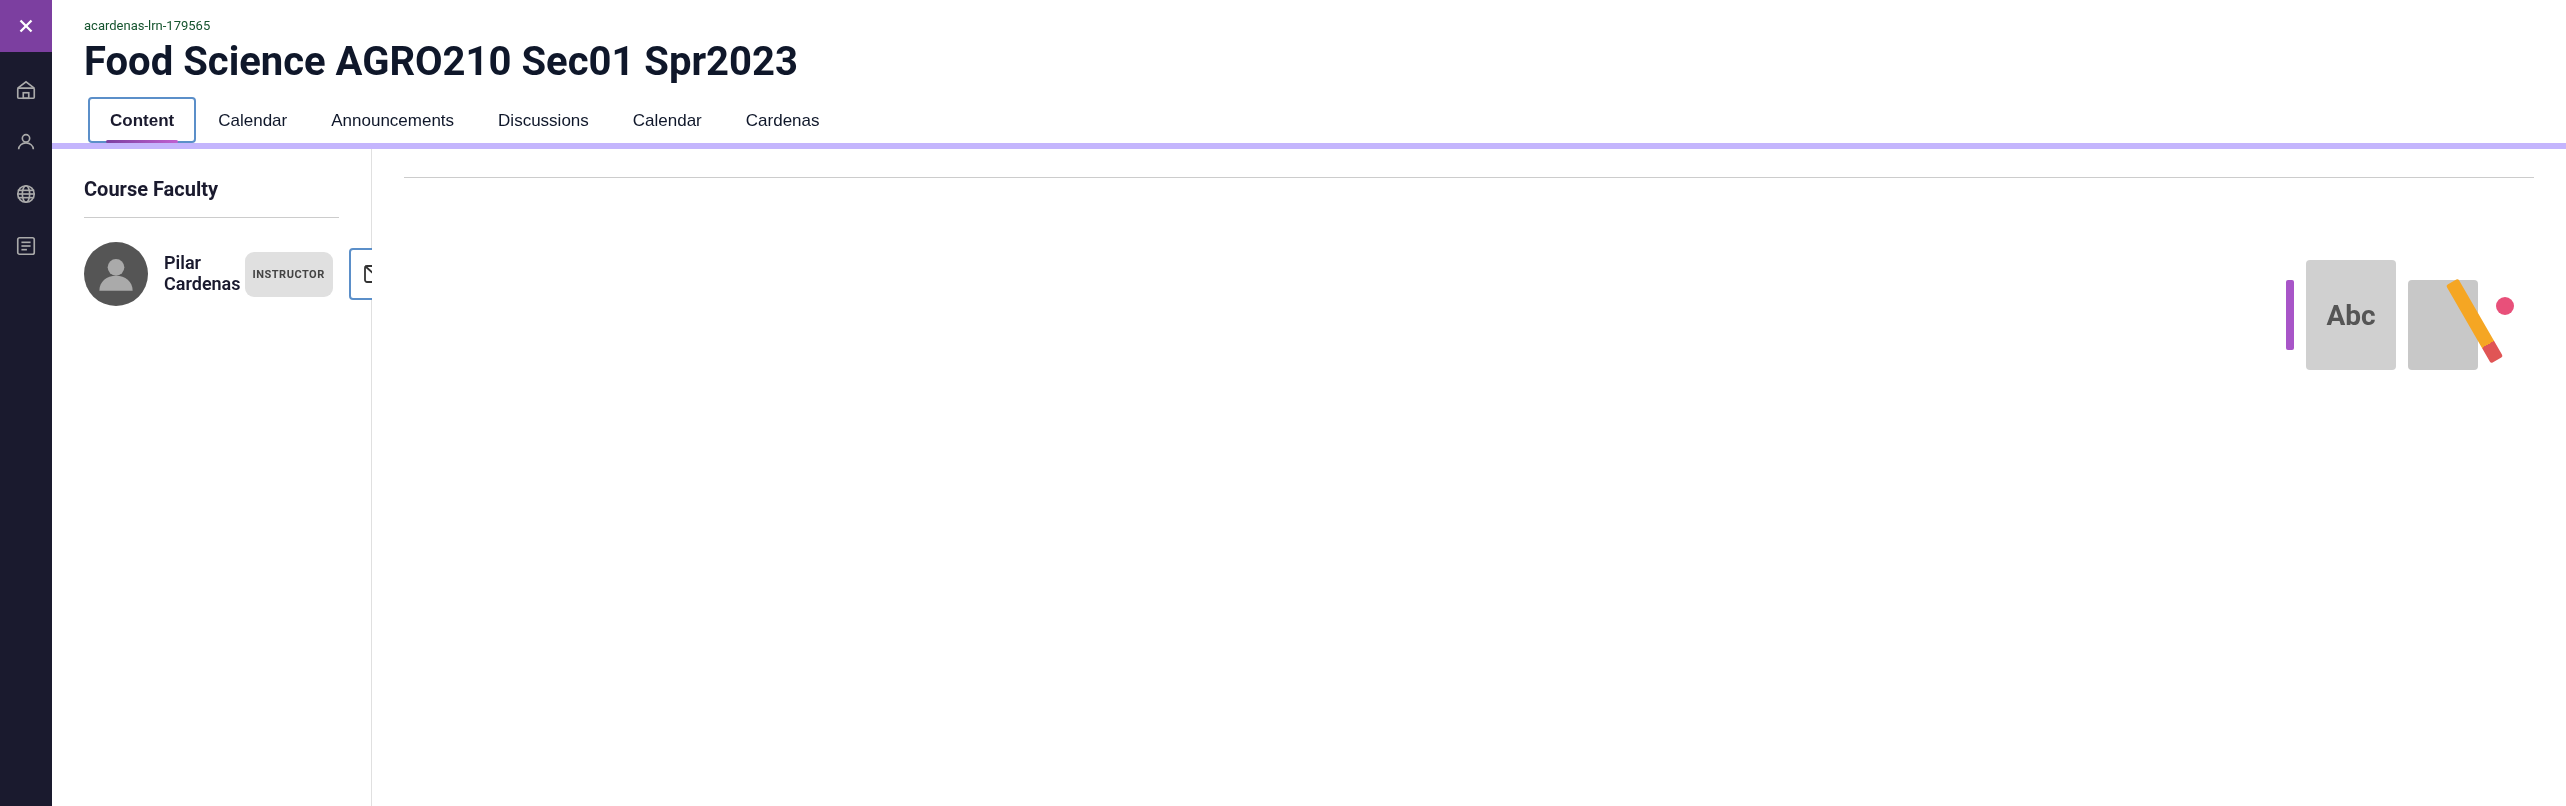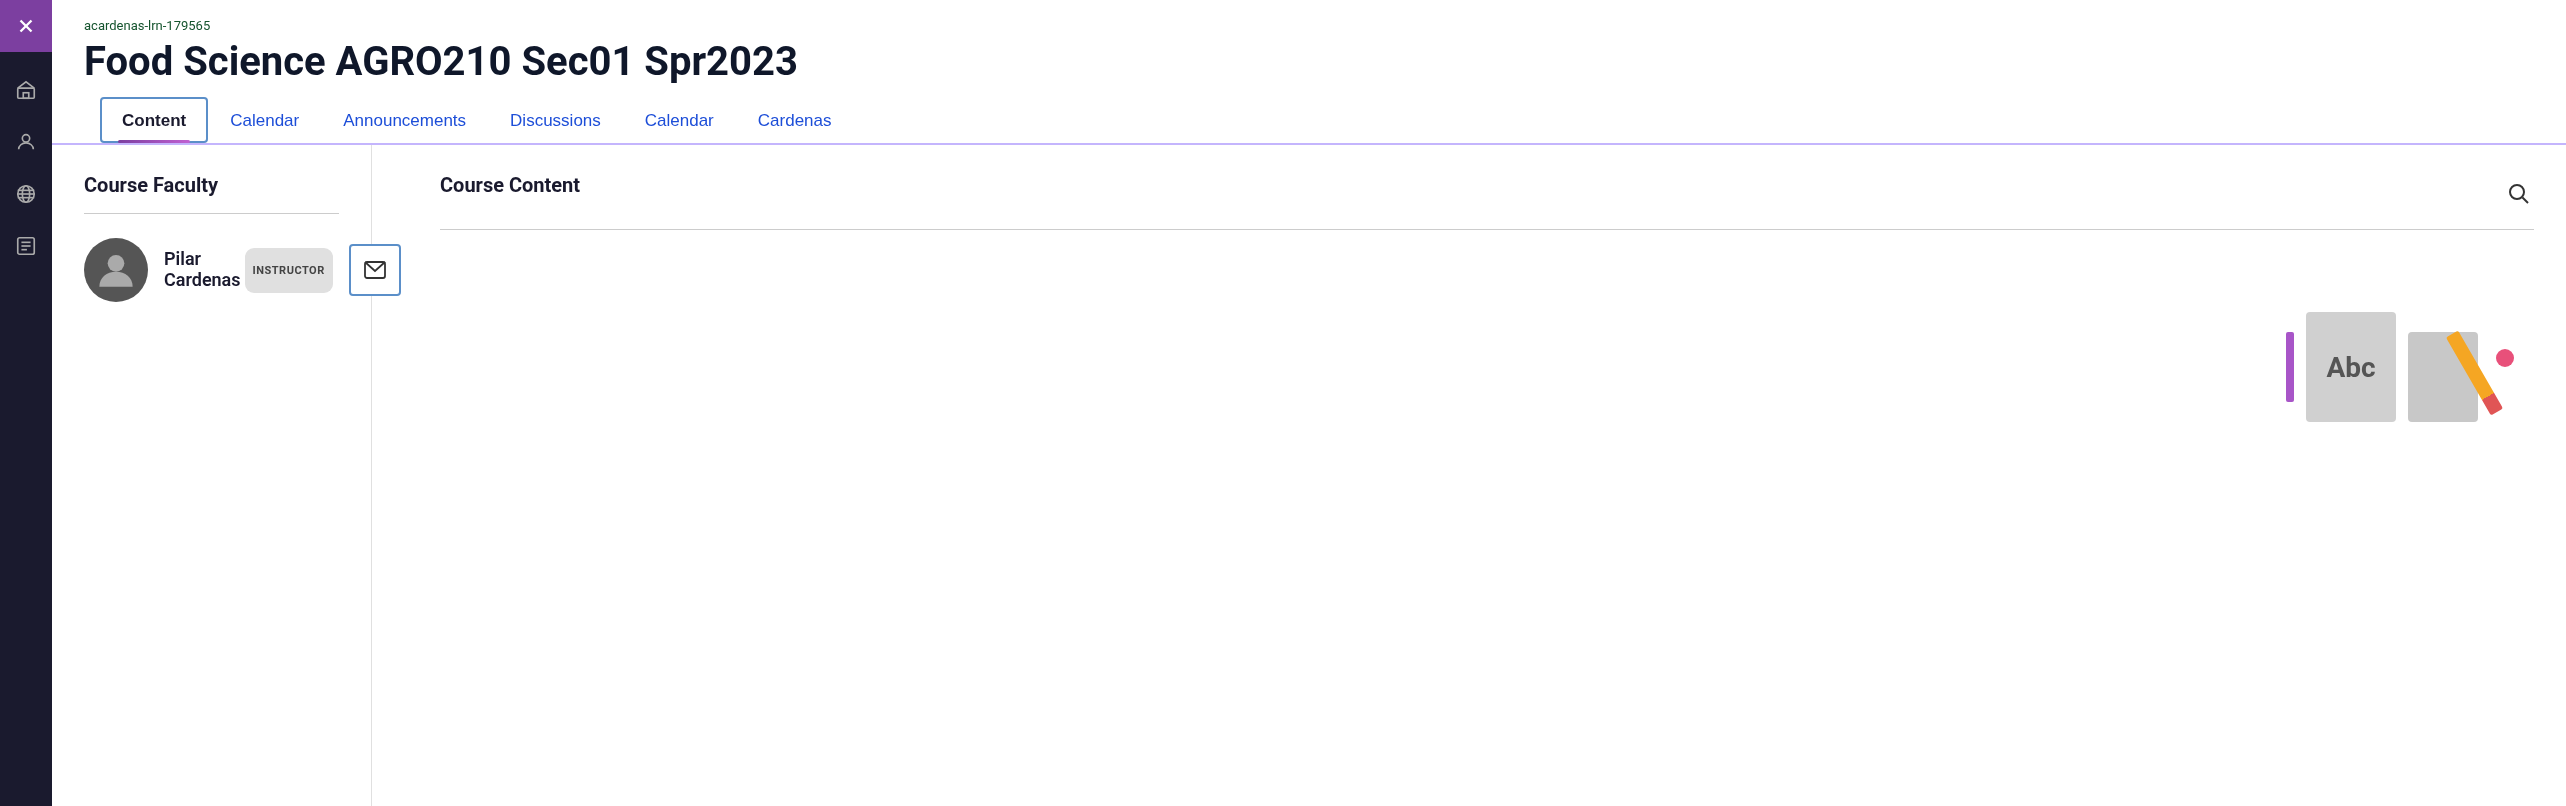--- a/index.html
+++ b/index.html
@@ -95,36 +95,36 @@
     .course-title {
       font-size: 40px;
       font-weight: 700;
       color: #0f172a;
       line-height: 1.15;
       margin-bottom: 0;
     }
 
     
     .tabs-container {
-      padding: 0 48px;
-      background: white;
-      border-bottom: 2px solid #c4b5fd;
+      padding: 0 36px;
+      background: white;
+      border-bottom: 6px solid #c4b5fd;
       margin-top: 12px;
     }
 
     .tabs {
       display: flex;
       gap: 0;
       align-items: flex-end;
     }
 
     .tab {
       padding: 14px 22px 12px 22px;
       font-size: 17px;
-      color: #1d4ed8;
+      color: #0f172a;
       cursor: pointer;
       border: none;
       background: none;
       position: relative;
       white-space: nowrap;
     }
 
     .tab.active {
       font-weight: 700;
       color: #1a1a2e;
@@ -142,21 +142,20 @@
       height: 3px;
       background: linear-gradient(90deg, #7c3fa0, #c060d0);
       border-radius: 2px;
     }
 
     
     .body-content {
       display: flex;
       flex: 1;
       overflow: hidden;
-      gap: 36px;
     }
 
     
     .faculty-panel {
       width: 320px;
       flex-shrink: 0;
       padding: 28px 32px;
       border-right: 1px solid #e0e0e0;
       background: white;
     }
@@ -418,29 +417,20 @@
         <div class="mail-button">
           <svg viewBox="0 0 24 24">
             <rect x="2" y="4" width="20" height="16" rx="2"></rect>
             <polyline points="2,4 12,13 22,4"></polyline>
           </svg>
         </div>
       </div>
     </div>
 
     <div class="content-panel">
-      <div class="content-header">
-        <h2 class="panel-title">Course Content</h2>
-        <div class="search-icon-btn">
-          <svg viewBox="0 0 24 24">
-            <circle cx="11" cy="11" r="7"></circle>
-            <line x1="16.5" y1="16.5" x2="22" y2="22"></line>
-          </svg>
-        </div>
-      </div>
       <div class="content-divider"></div>
 
       <div class="content-preview">
         <div class="illustration">
 
           <div class="illus-card-purple"></div>
 
           <div class="illus-card" style="background:#d0d0d0;">
             <span style="font-size:28px; font-weight:700; color:#555;">Abc</span>
           </div>

